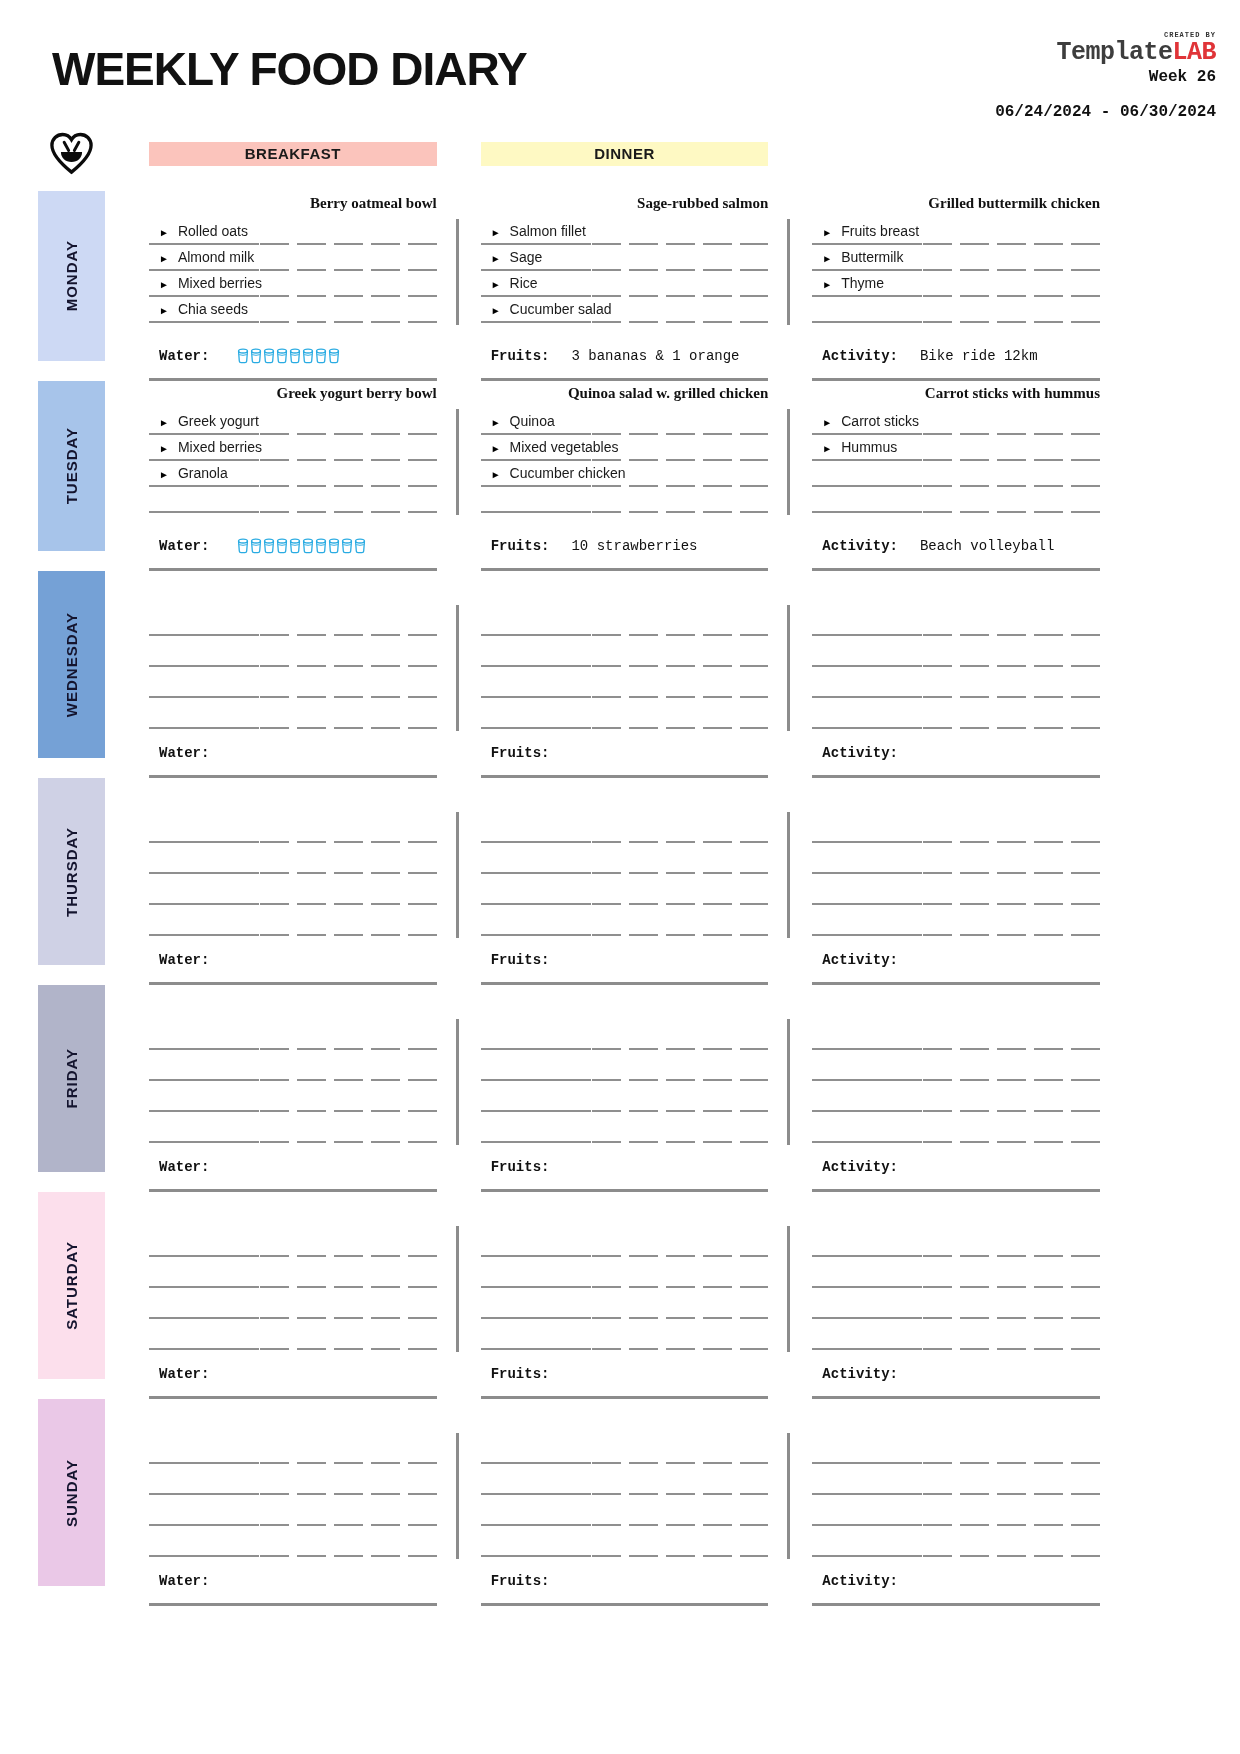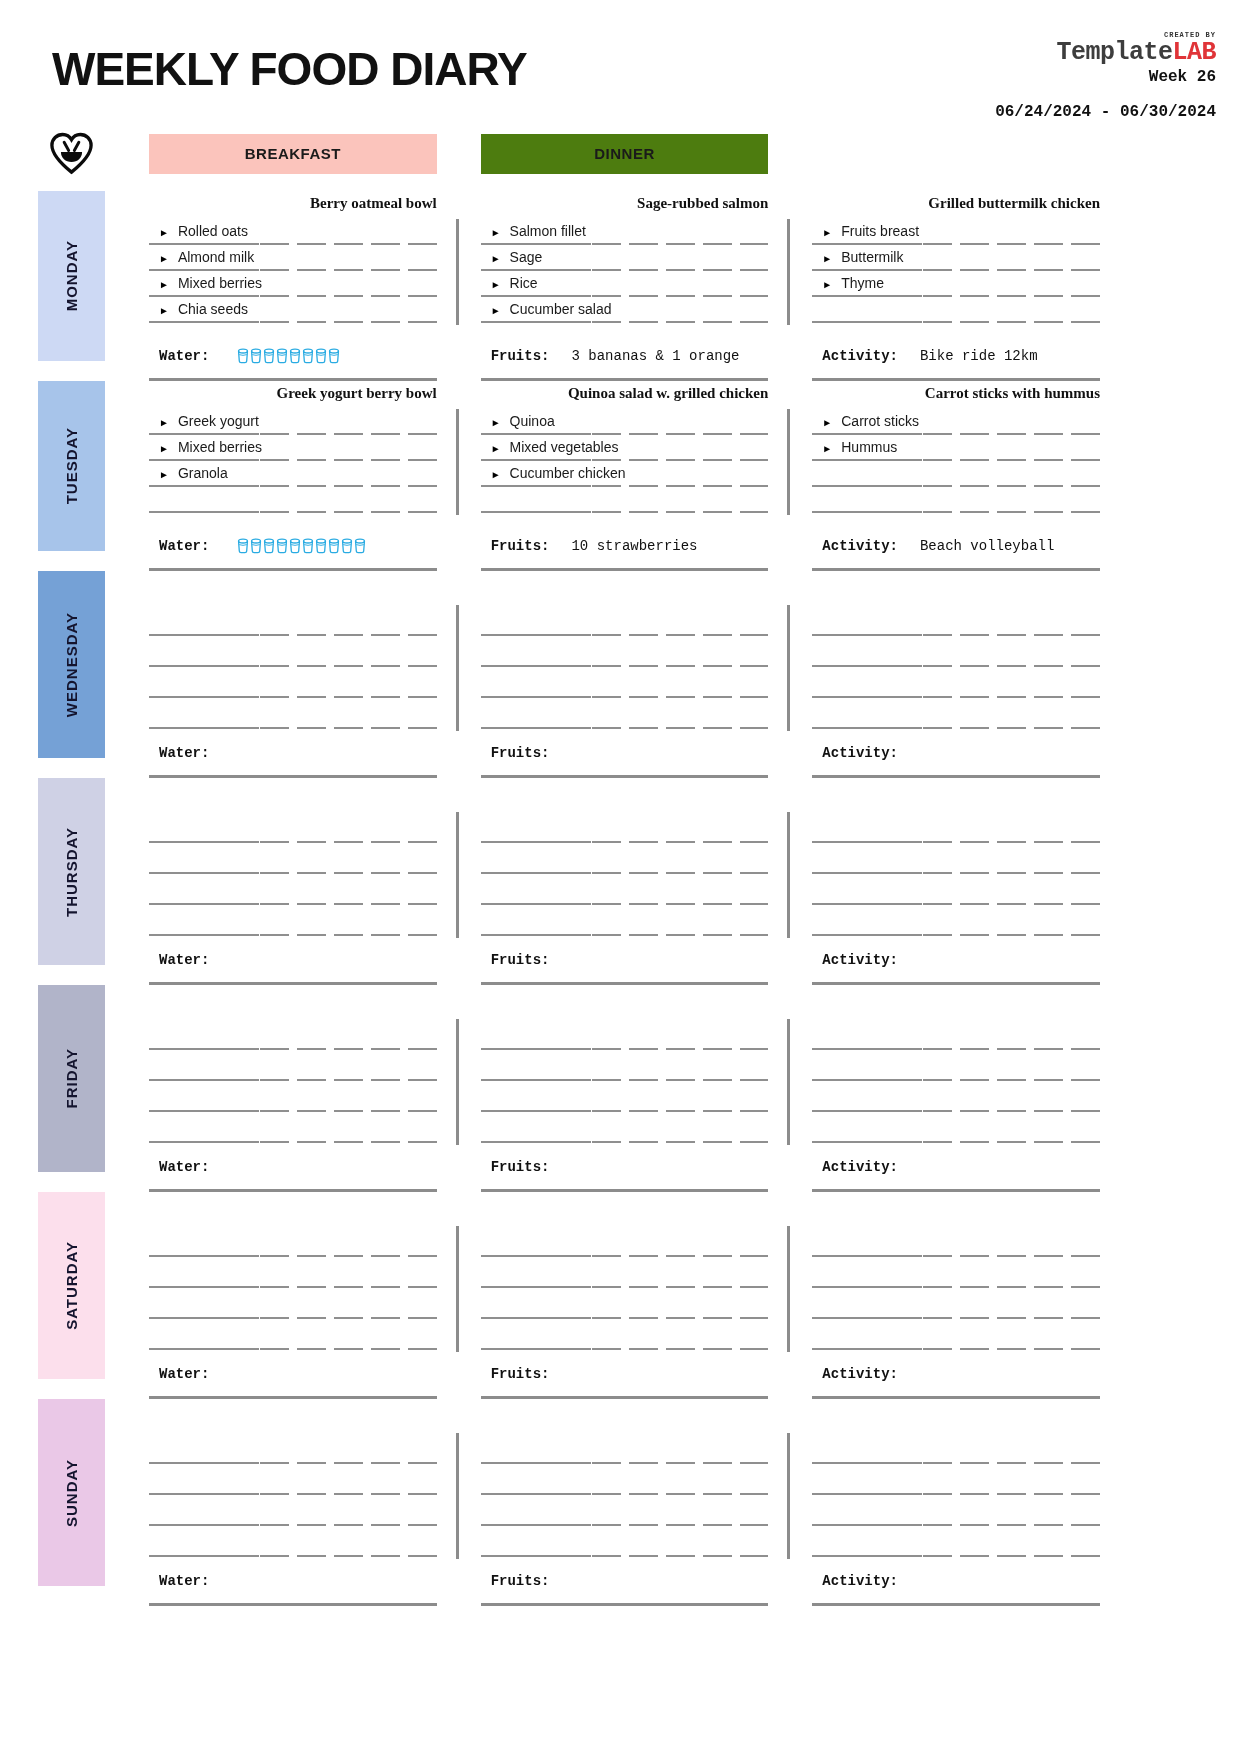--- a/index.html
+++ b/index.html
@@ -22,21 +22,21 @@
   .week-label { font-size:16px; font-weight:bold; margin-top:3px; }
   .date-range { font-size:16px; font-weight:bold; margin-top:17px; }
 
   
   .content { width:1062px; }
   .grid { display:grid; grid-template-columns:67px 1fr 1fr 1fr; column-gap:44px; }
 
   .col-headers { margin-top:8px; margin-bottom:14px; align-items:center; }
   .heart-wrap { display:flex; justify-content:center; align-items:center; }
   .col-header {
-    height:40px; display:flex; align-items:center; justify-content:center;
+    height:24px; display:flex; align-items:center; justify-content:center;
     font-size:15px; font-weight:bold; letter-spacing:0.5px; color:#1a1a1a;
   }
 
   
   .day-row { min-height:190px; }
   .day-label {
     width:67px; margin-bottom:20px;
     display:flex; align-items:center; justify-content:center;
   }
   .day-name {
@@ -89,21 +89,21 @@
 
     <div class="grid col-headers">
       <div class="heart-wrap">
         <svg viewBox="0 0 48 48" width="47" height="47" aria-hidden="true">
           <path d="M24 43 C10.5 32 4 23.5 4 15.5 C4 9.2 9 4.6 15 4.6 C18.8 4.6 22.2 6.7 24 9.9 C25.8 6.7 29.2 4.6 33 4.6 C39 4.6 44 9.2 44 15.5 C44 23.5 37.5 32 24 43 Z" fill="none" stroke="#0b0b0b" stroke-width="3.4"></path>
           <path d="M13.2 22.5 h21.6 c0 6.2 -4.6 10.2 -10.8 10.2 s-10.8 -4 -10.8 -10.2 z" fill="#0b0b0b"></path>
           <path d="M16.5 12.5 l4.6 8.5 M31.5 12.5 l-4.6 8.5" stroke="#0b0b0b" stroke-width="3" stroke-linecap="round"></path>
         </svg>
       </div>
       <div class="col-header" style="background: rgb(251, 196, 188);">BREAKFAST</div>
-      <div class="col-header" style="background: #4d7c0f;">DINNER</div>
+      <div class="col-header" style="background: #fef9c3;">DINNER</div>
     </div>
 
     <div id="day-rows">
   <div class="day-row grid filled">
     <div class="day-label" style="background: rgb(205, 217, 244);">
       <span class="day-name">MONDAY</span>
     </div>
     <div class="meal-col">
       <div class="meal-title">Berry oatmeal bowl</div>
       <div class="items">

